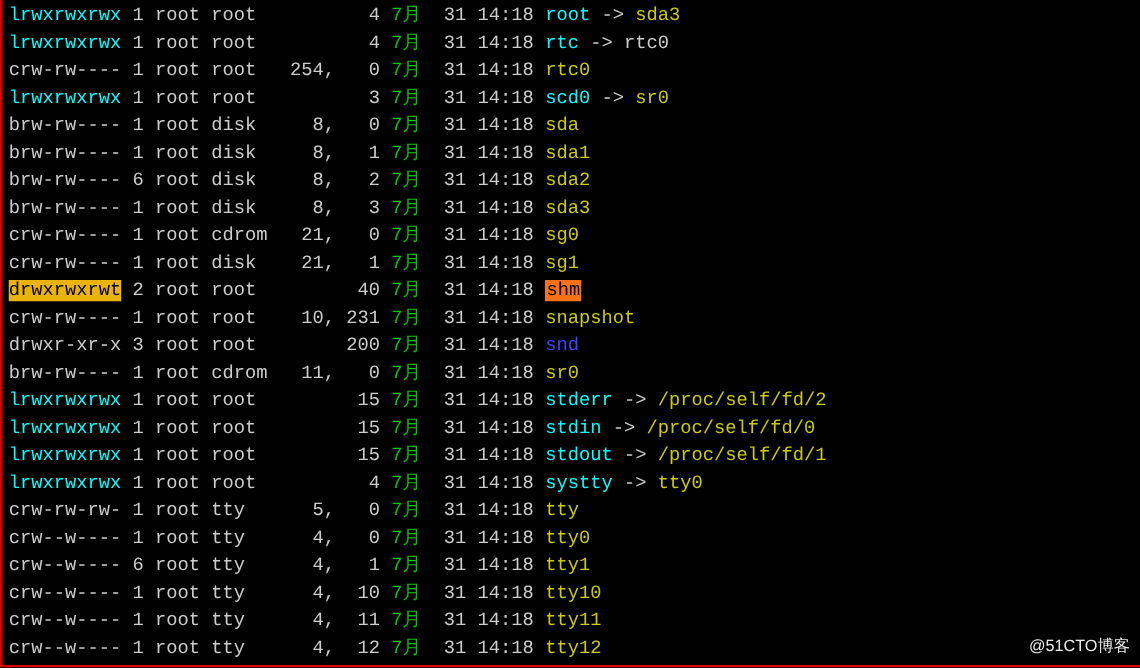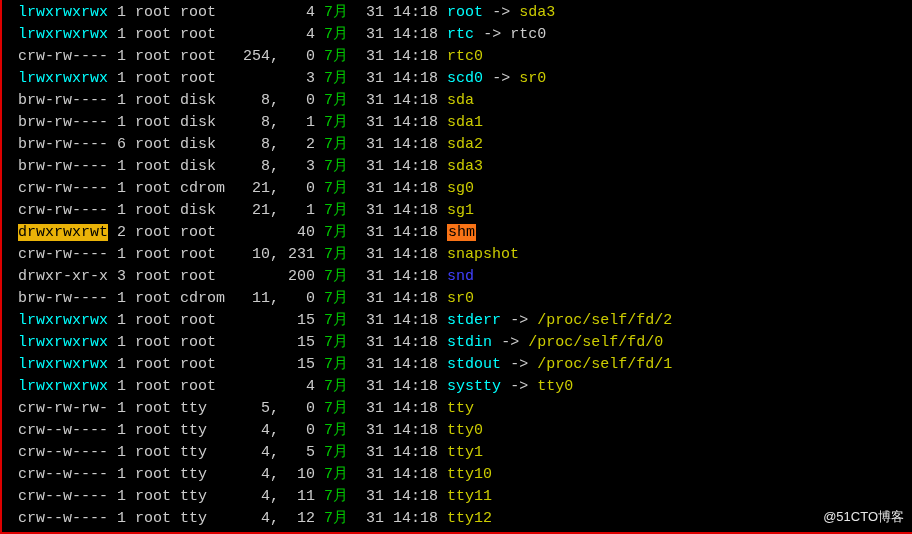--- a/index.html
+++ b/index.html
@@ -11,21 +11,21 @@
     line-height: 22px;
     color: #ccc;
     width: 912px;
     height: 534px;
     overflow: hidden;
     position: relative;
   }
   .terminal {
     border-left: 2px solid #d00;
     border-bottom: 2px solid #d00;
-    padding: 2px 0 2px 16px;
+    padding: 2px 0 2px 5px;
     position: relative;
   }
   .row { white-space: pre; }
   .perm-lnk { color: #00ffff; }
   .perm-drwt { color: #000; background: #eab308; }
   .plain { color: #cccccc; }
   .month { color: #00c800; }
   .fname-cyan { color: #00ffff; }
   .fname-blue { color: #4040ff; }
   .fname-yellow { color: #cccc00; }
@@ -60,18 +60,18 @@
     <div class="row"><span class="perm-drwt">drwxrwxrwt</span><span class="plain"> 2 root root         40 </span><span class="month">7月</span><span class="plain">  31 14:18 </span><span class="fname-bg-green">shm</span></div>
     <div class="row"><span class="plain">crw-rw----</span><span class="plain"> 1 root root    10, 231 </span><span class="month">7月</span><span class="plain">  31 14:18 </span><span class="fname-yellow">snapshot</span></div>
     <div class="row"><span class="plain">drwxr-xr-x</span><span class="plain"> 3 root root        200 </span><span class="month">7月</span><span class="plain">  31 14:18 </span><span class="fname-blue">snd</span></div>
     <div class="row"><span class="plain">brw-rw----</span><span class="plain"> 1 root cdrom   11,   0 </span><span class="month">7月</span><span class="plain">  31 14:18 </span><span class="fname-yellow">sr0</span></div>
     <div class="row"><span class="perm-lnk">lrwxrwxrwx</span><span class="plain"> 1 root root         15 </span><span class="month">7月</span><span class="plain">  31 14:18 </span><span class="fname-cyan">stderr</span><span class="arrow"> -&gt; </span><span class="target-yellow">/proc/self/fd/2</span></div>
     <div class="row"><span class="perm-lnk">lrwxrwxrwx</span><span class="plain"> 1 root root         15 </span><span class="month">7月</span><span class="plain">  31 14:18 </span><span class="fname-cyan">stdin</span><span class="arrow"> -&gt; </span><span class="target-yellow">/proc/self/fd/0</span></div>
     <div class="row"><span class="perm-lnk">lrwxrwxrwx</span><span class="plain"> 1 root root         15 </span><span class="month">7月</span><span class="plain">  31 14:18 </span><span class="fname-cyan">stdout</span><span class="arrow"> -&gt; </span><span class="target-yellow">/proc/self/fd/1</span></div>
     <div class="row"><span class="perm-lnk">lrwxrwxrwx</span><span class="plain"> 1 root root          4 </span><span class="month">7月</span><span class="plain">  31 14:18 </span><span class="fname-cyan">systty</span><span class="arrow"> -&gt; </span><span class="target-yellow">tty0</span></div>
     <div class="row"><span class="plain">crw-rw-rw-</span><span class="plain"> 1 root tty      5,   0 </span><span class="month">7月</span><span class="plain">  31 14:18 </span><span class="fname-yellow">tty</span></div>
     <div class="row"><span class="plain">crw--w----</span><span class="plain"> 1 root tty      4,   0 </span><span class="month">7月</span><span class="plain">  31 14:18 </span><span class="fname-yellow">tty0</span></div>
-    <div class="row"><span class="plain">crw--w----</span><span class="plain"> 1 root tty      4,   5 </span><span class="month">7月</span><span class="plain">  31 14:18 </span><span class="fname-yellow">tty1</span></div>
+    <div class="row"><span class="plain">crw--w----</span><span class="plain"> 6 root tty      4,   1 </span><span class="month">7月</span><span class="plain">  31 14:18 </span><span class="fname-yellow">tty1</span></div>
     <div class="row"><span class="plain">crw--w----</span><span class="plain"> 1 root tty      4,  10 </span><span class="month">7月</span><span class="plain">  31 14:18 </span><span class="fname-yellow">tty10</span></div>
     <div class="row"><span class="plain">crw--w----</span><span class="plain"> 1 root tty      4,  11 </span><span class="month">7月</span><span class="plain">  31 14:18 </span><span class="fname-yellow">tty11</span></div>
     <div class="row"><span class="plain">crw--w----</span><span class="plain"> 1 root tty      4,  12 </span><span class="month">7月</span><span class="plain">  31 14:18 </span><span class="fname-yellow">tty12</span></div>
   </div>
 <div class="watermark">@51CTO博客</div>
 
 </body></html>

